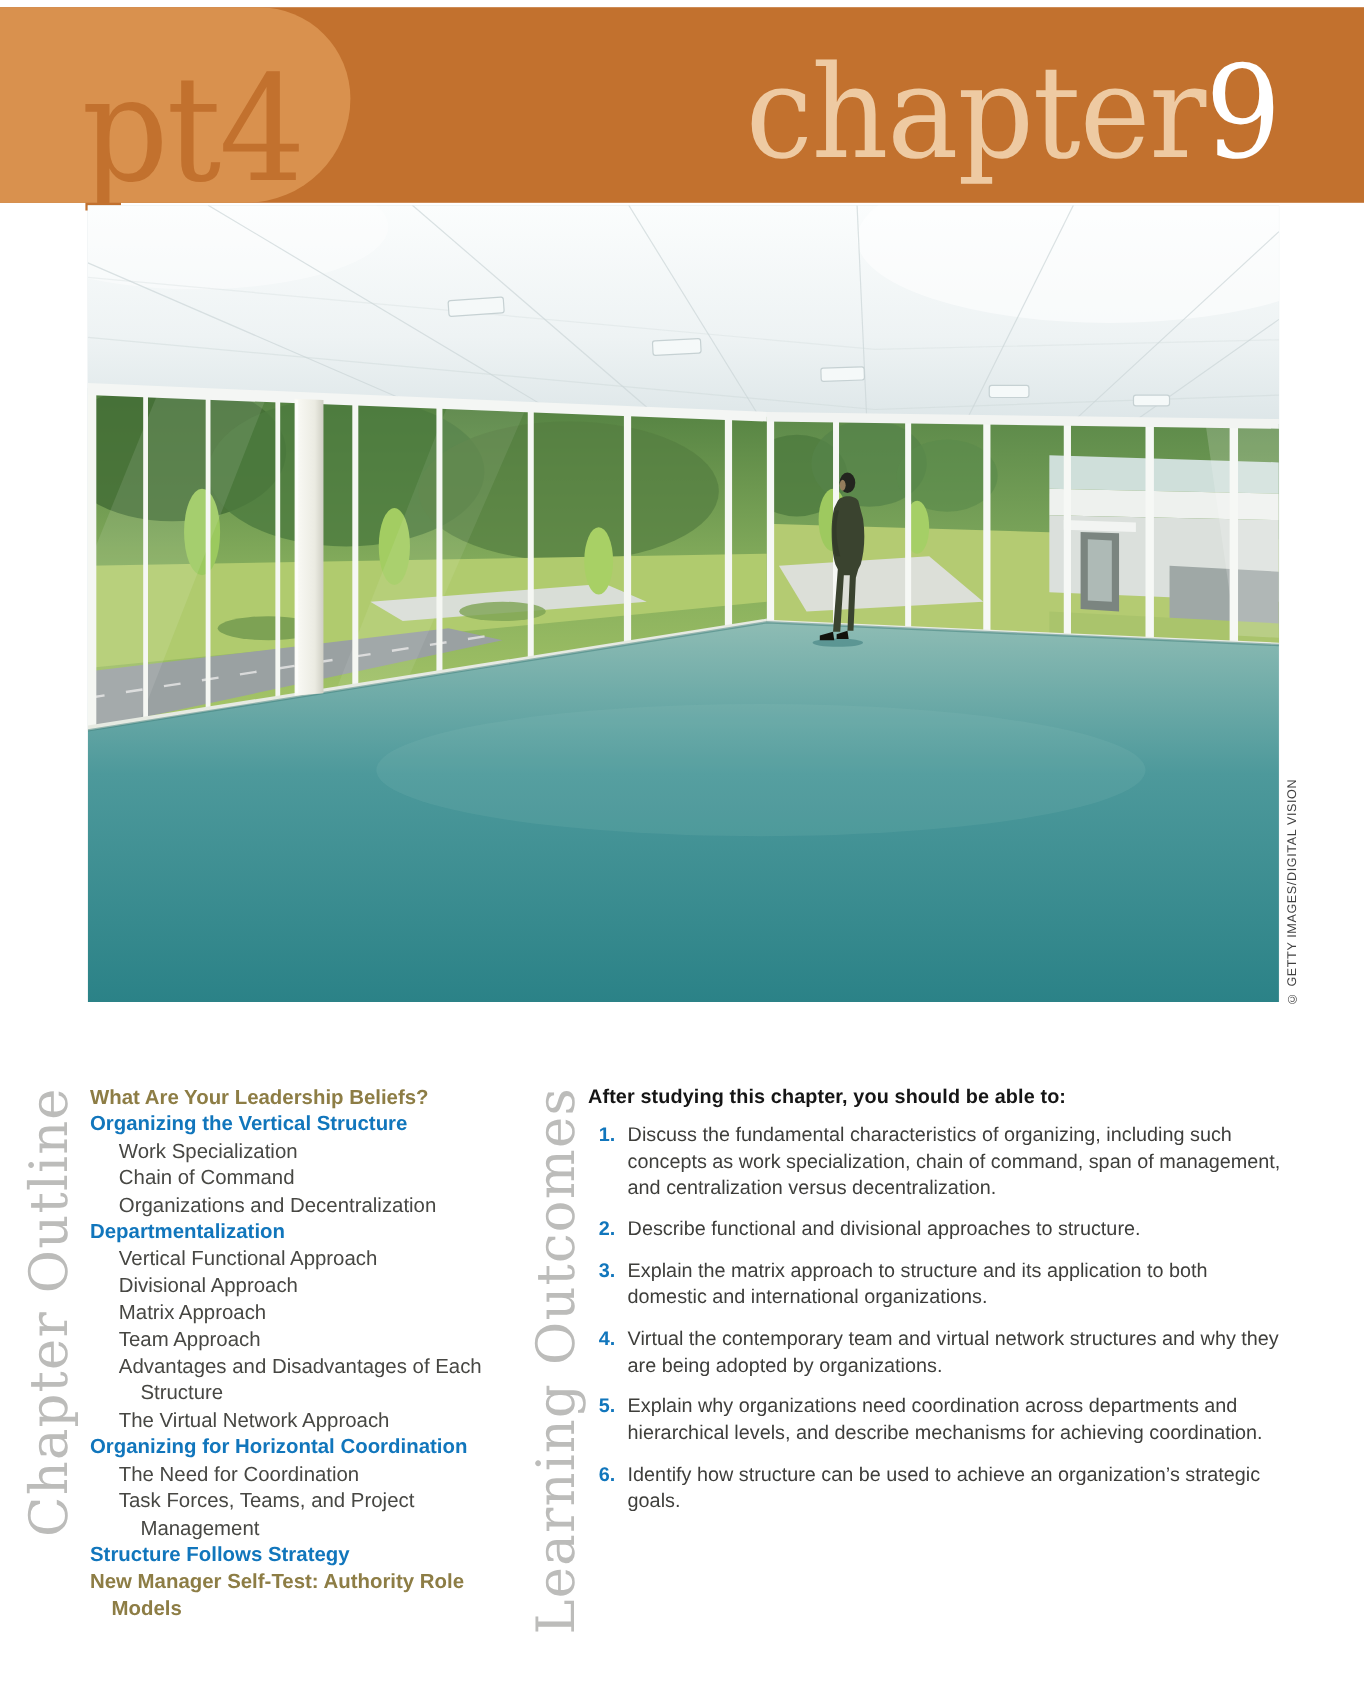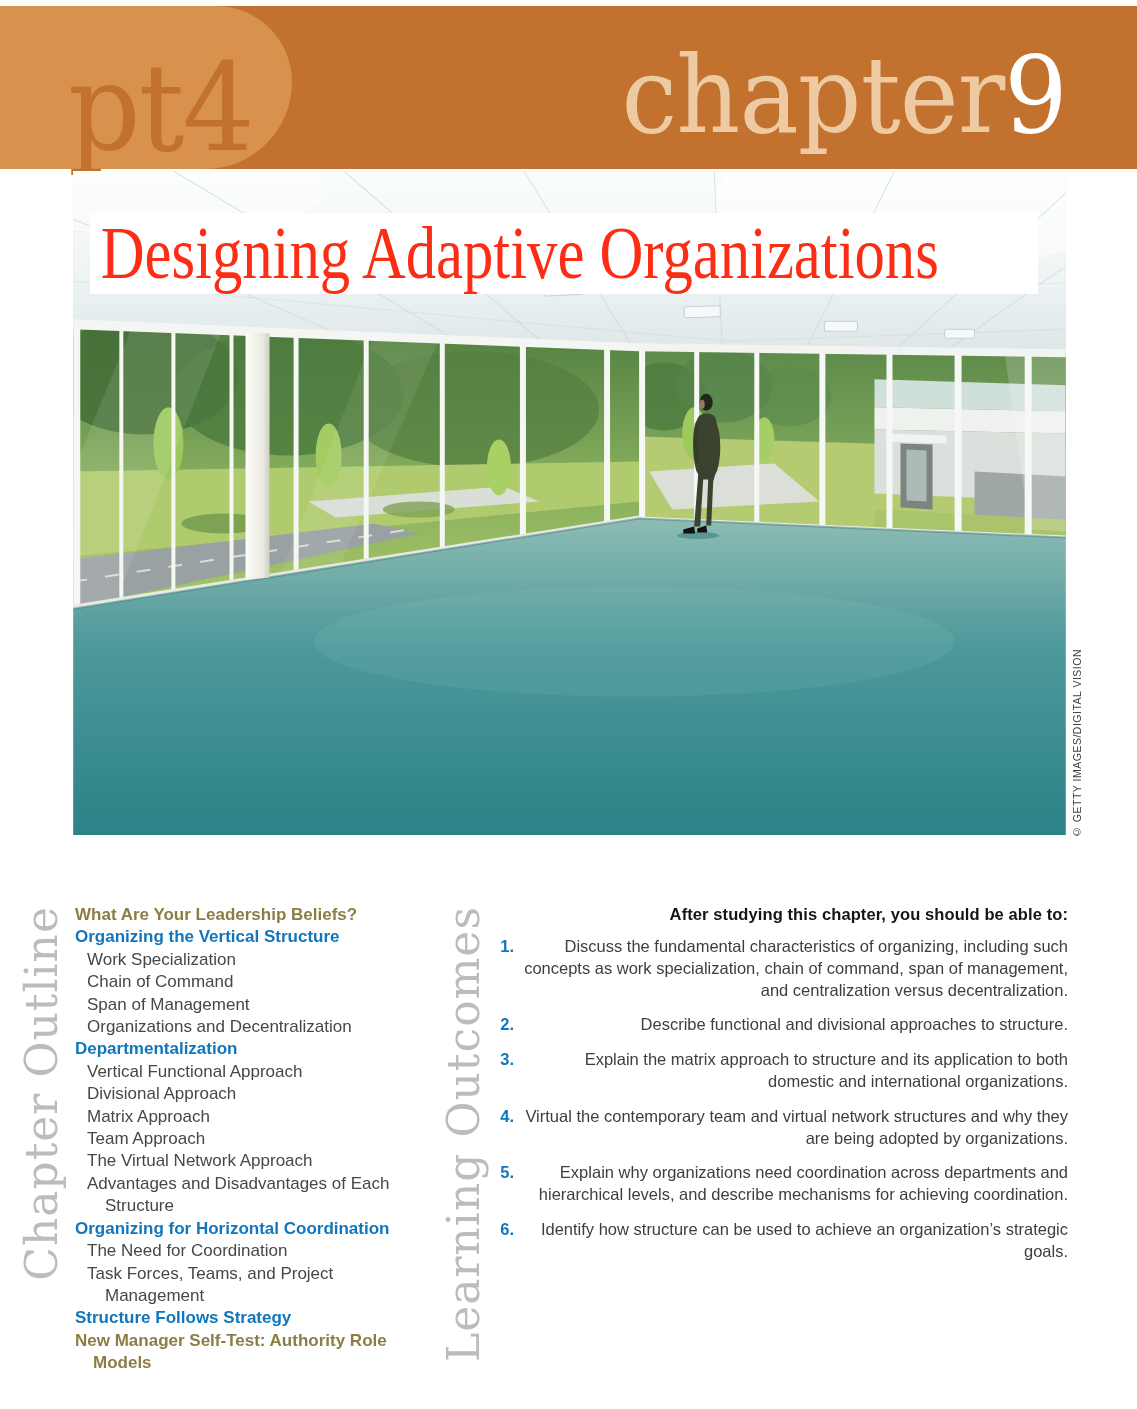--- a/index.html
+++ b/index.html
@@ -55,22 +55,22 @@
     position:absolute;writing-mode:vertical-rl;transform:rotate(180deg);
     font-family:"DejaVu Serif",serif;font-size:44px;color:var(--vertical_gray);
     white-space:nowrap;letter-spacing:1px;
   }
   #outline-vertical{left:16px;top:906px;}
   #outcomes-vertical{left:438px;top:906px;}
   .outline-list{position:absolute;left:75px;top:904px;width:334px;font-size:17px;line-height:22.4px;}
   .ol-item{padding-left:18px;text-indent:-18px;}
   .ol-item.olive-heading{color:var(--heading_olive);font-weight:bold;}
   .ol-item.blue-heading{color:var(--heading_blue);font-weight:bold;}
-  .ol-item.sub{color:var(--body_gray);margin-left:12px;}
-  .outcomes{position:absolute;left:490px;top:905px;width:578px;text-align:right;}
+  .ol-item.sub{color:var(--body_gray);margin-left:24px;}
+  .outcomes{position:absolute;left:490px;top:905px;width:578px;}
   .outcomes-intro{font-weight:bold;color:#151515;font-size:16.5px;margin-bottom:12px;letter-spacing:.1px;}
   .oc-item{display:flex;margin-bottom:13px;font-size:16.5px;line-height:21.8px;color:#3E3E3B;}
   .oc-num{min-width:24px;width:24px;padding-left:9px;margin-right:9px;color:var(--heading_blue);font-weight:bold;}
   .oc-text{flex:1;}
 </style>
 </head>
 <body>
 
 <div id="page">
 
@@ -226,41 +226,37 @@
         <path d="M624,246 C627,241 638,241 641,246 L645,261 C647,275 646,289 643,299 L641,303 L639,310 L637,354 L632,354 L634,308 L629,308 L626,355 L620,355 L624,303 L622,299 C618,285 618,263 621,252 Z" fill="#3a432f"></path>
         <path d="M622,254 C619,264 619,280 622,292 L626,292 C622,278 622,264 625,254 Z" fill="#323a29" opacity="0.85"></path>
         <path d="M620,355 L609,358 L609,362 L621,362 Z" fill="#12120c"></path>
         <path d="M632,354 L623,357 L623,361 L633,361 Z" fill="#12120c"></path>
         <ellipse cx="632" cy="231" rx="6.5" ry="8.5" fill="#23251f"></ellipse>
         <ellipse cx="628" cy="233" rx="2.5" ry="4.5" fill="#a18663" opacity="0.9"></ellipse>
       </g>
     </svg>
   </div>
 
-  <div class="title-band">
-    <div class="chapter-title">Designing Adaptive Organizations</div>
-  </div>
 
   <div class="photo-credit">© GETTY IMAGES/DIGITAL VISION</div>
 
   <div id="outline-vertical" class="vertical-label">Chapter Outline</div>
   <div class="outline-list">
       <div class="ol-item olive-heading">What Are Your Leadership Beliefs?</div>
       <div class="ol-item blue-heading">Organizing the Vertical Structure</div>
       <div class="ol-item sub">Work Specialization</div>
       <div class="ol-item sub">Chain of Command</div>
-      <div class="ol-item sub">Span of Management</div>
       <div class="ol-item sub">Organizations and Decentralization</div>
       <div class="ol-item blue-heading">Departmentalization</div>
       <div class="ol-item sub">Vertical Functional Approach</div>
       <div class="ol-item sub">Divisional Approach</div>
       <div class="ol-item sub">Matrix Approach</div>
       <div class="ol-item sub">Team Approach</div>
+      <div class="ol-item sub">Advantages and Disadvantages of Each Structure</div>
       <div class="ol-item sub">The Virtual Network Approach</div>
-      <div class="ol-item sub">Advantages and Disadvantages of Each Structure</div>
       <div class="ol-item blue-heading">Organizing for Horizontal Coordination</div>
       <div class="ol-item sub">The Need for Coordination</div>
       <div class="ol-item sub">Task Forces, Teams, and Project Management</div>
       <div class="ol-item blue-heading">Structure Follows Strategy</div>
       <div class="ol-item olive-heading">New Manager Self-Test: Authority Role Models</div>
     </div>
 
   <div id="outcomes-vertical" class="vertical-label">Learning Outcomes</div>
   <div class="outcomes">
     <div class="outcomes-intro">After studying this chapter, you should be able to:</div>

